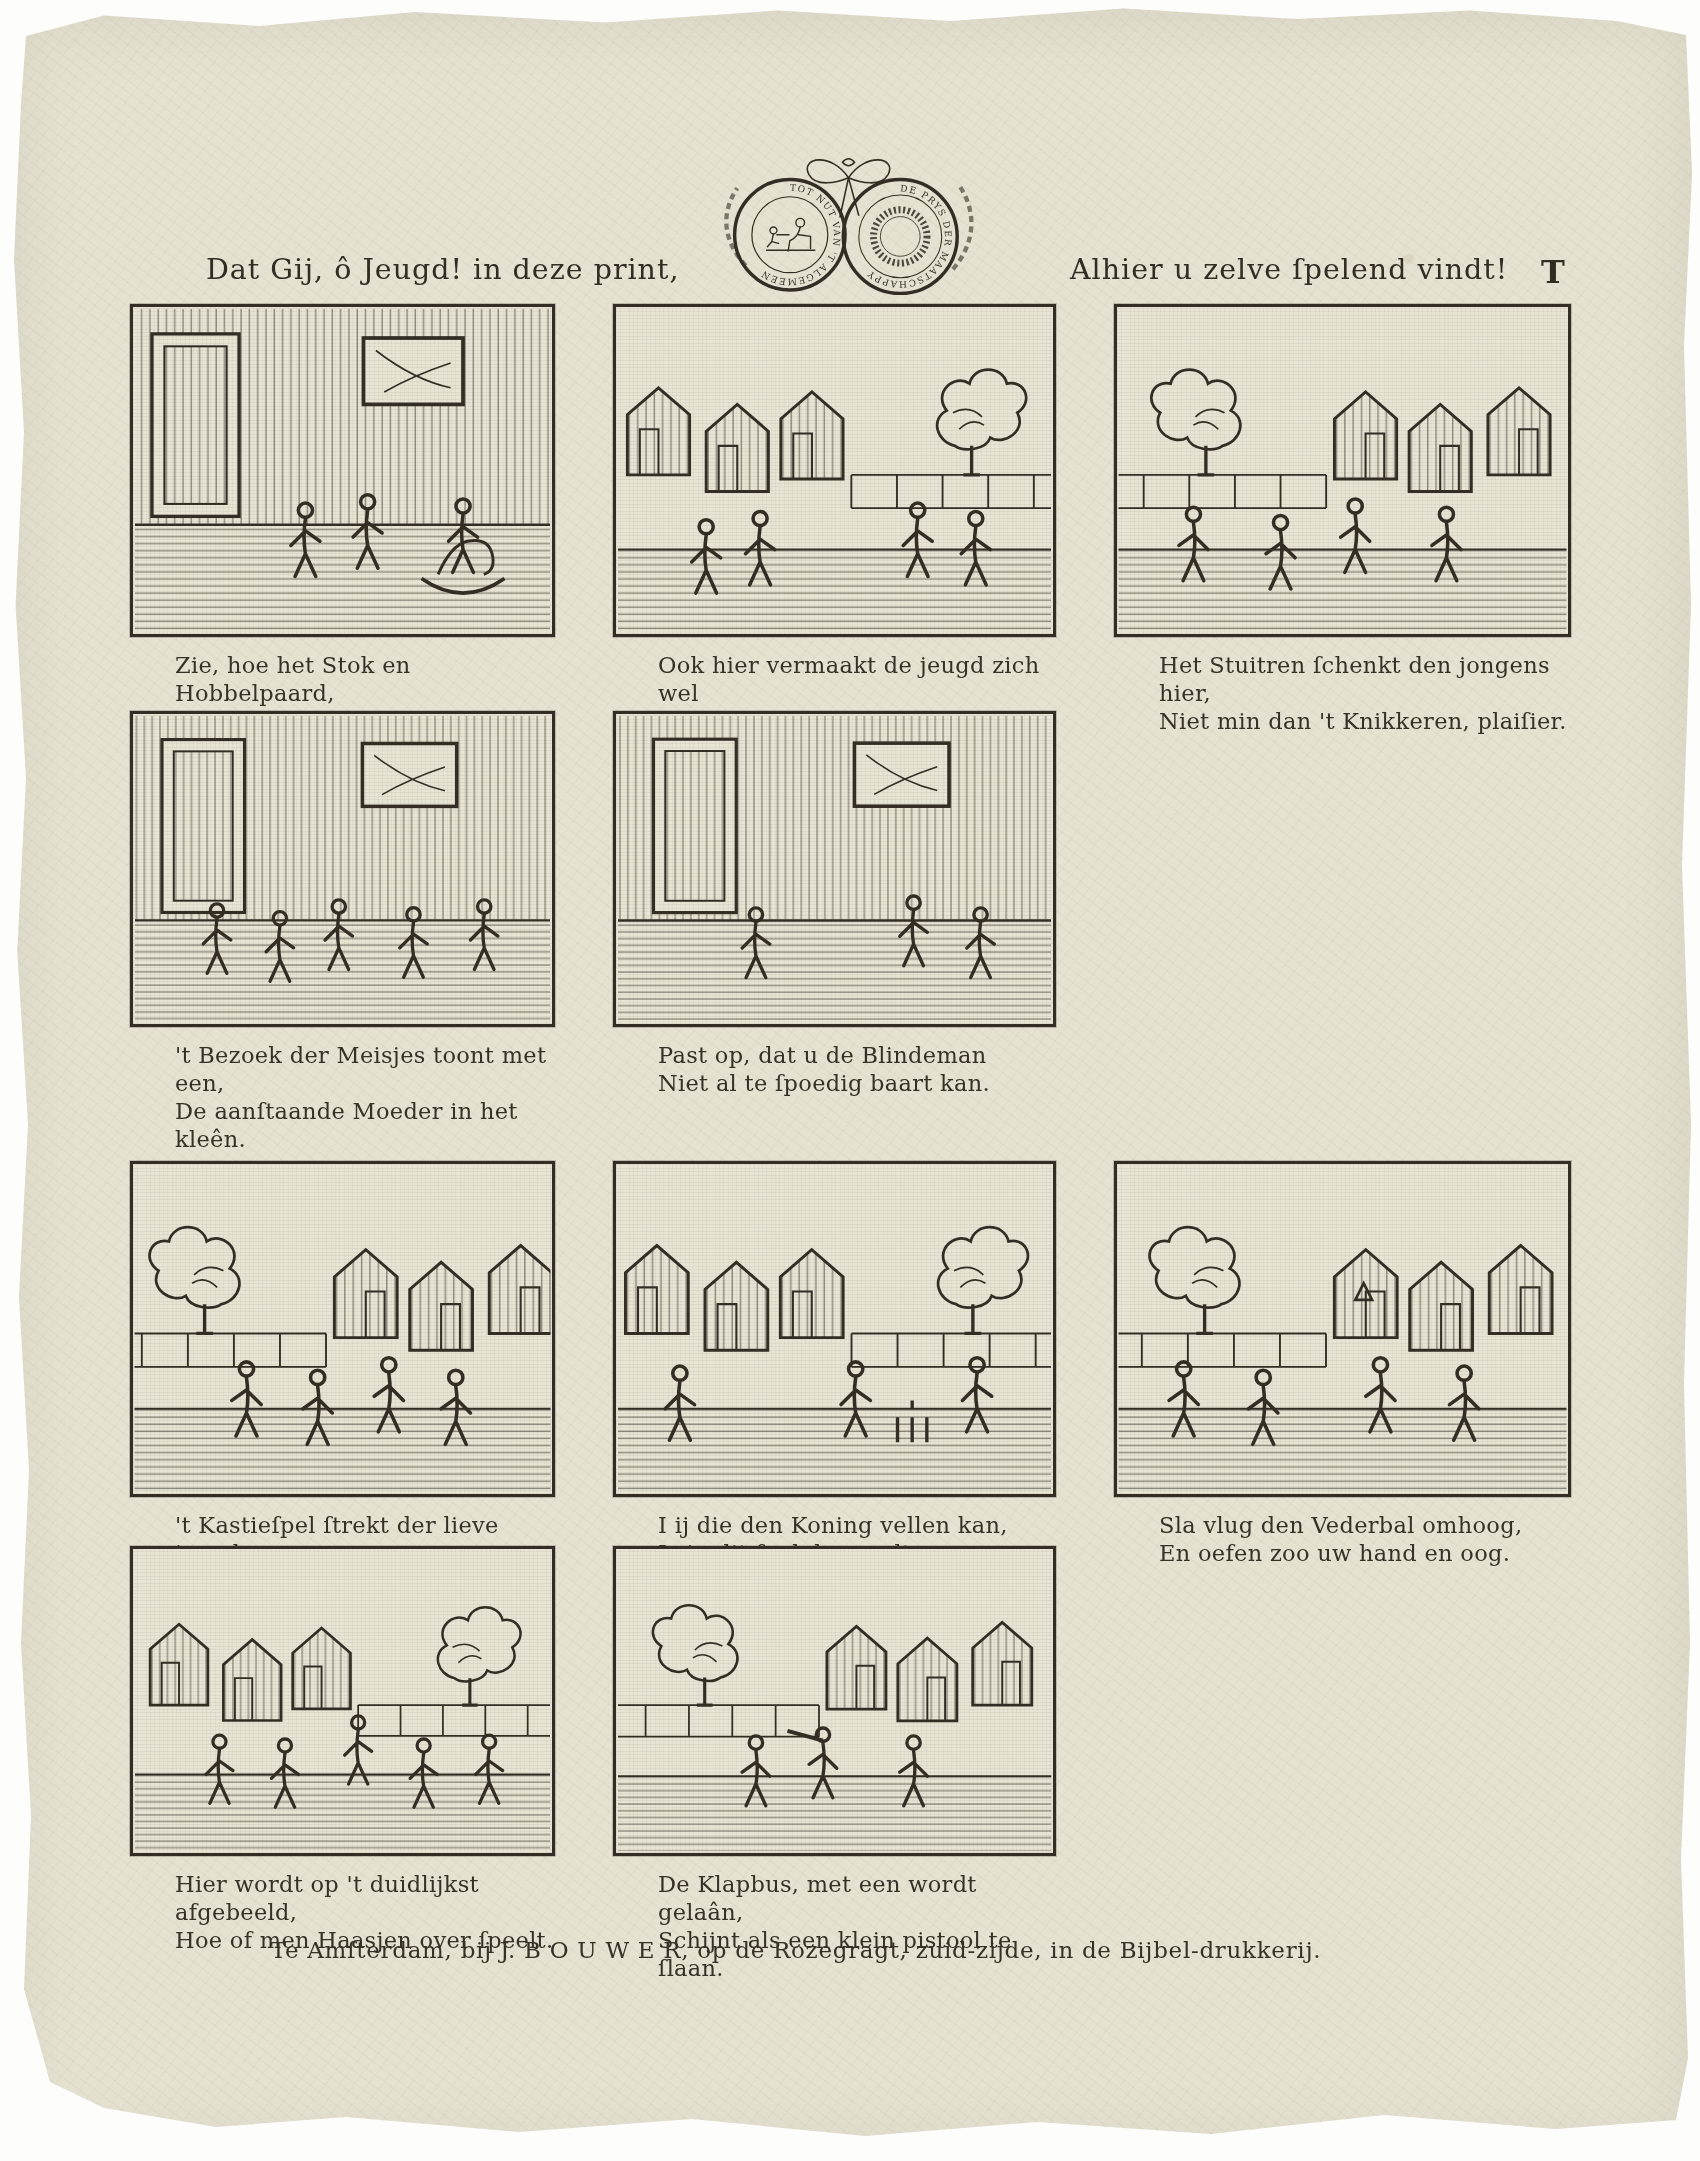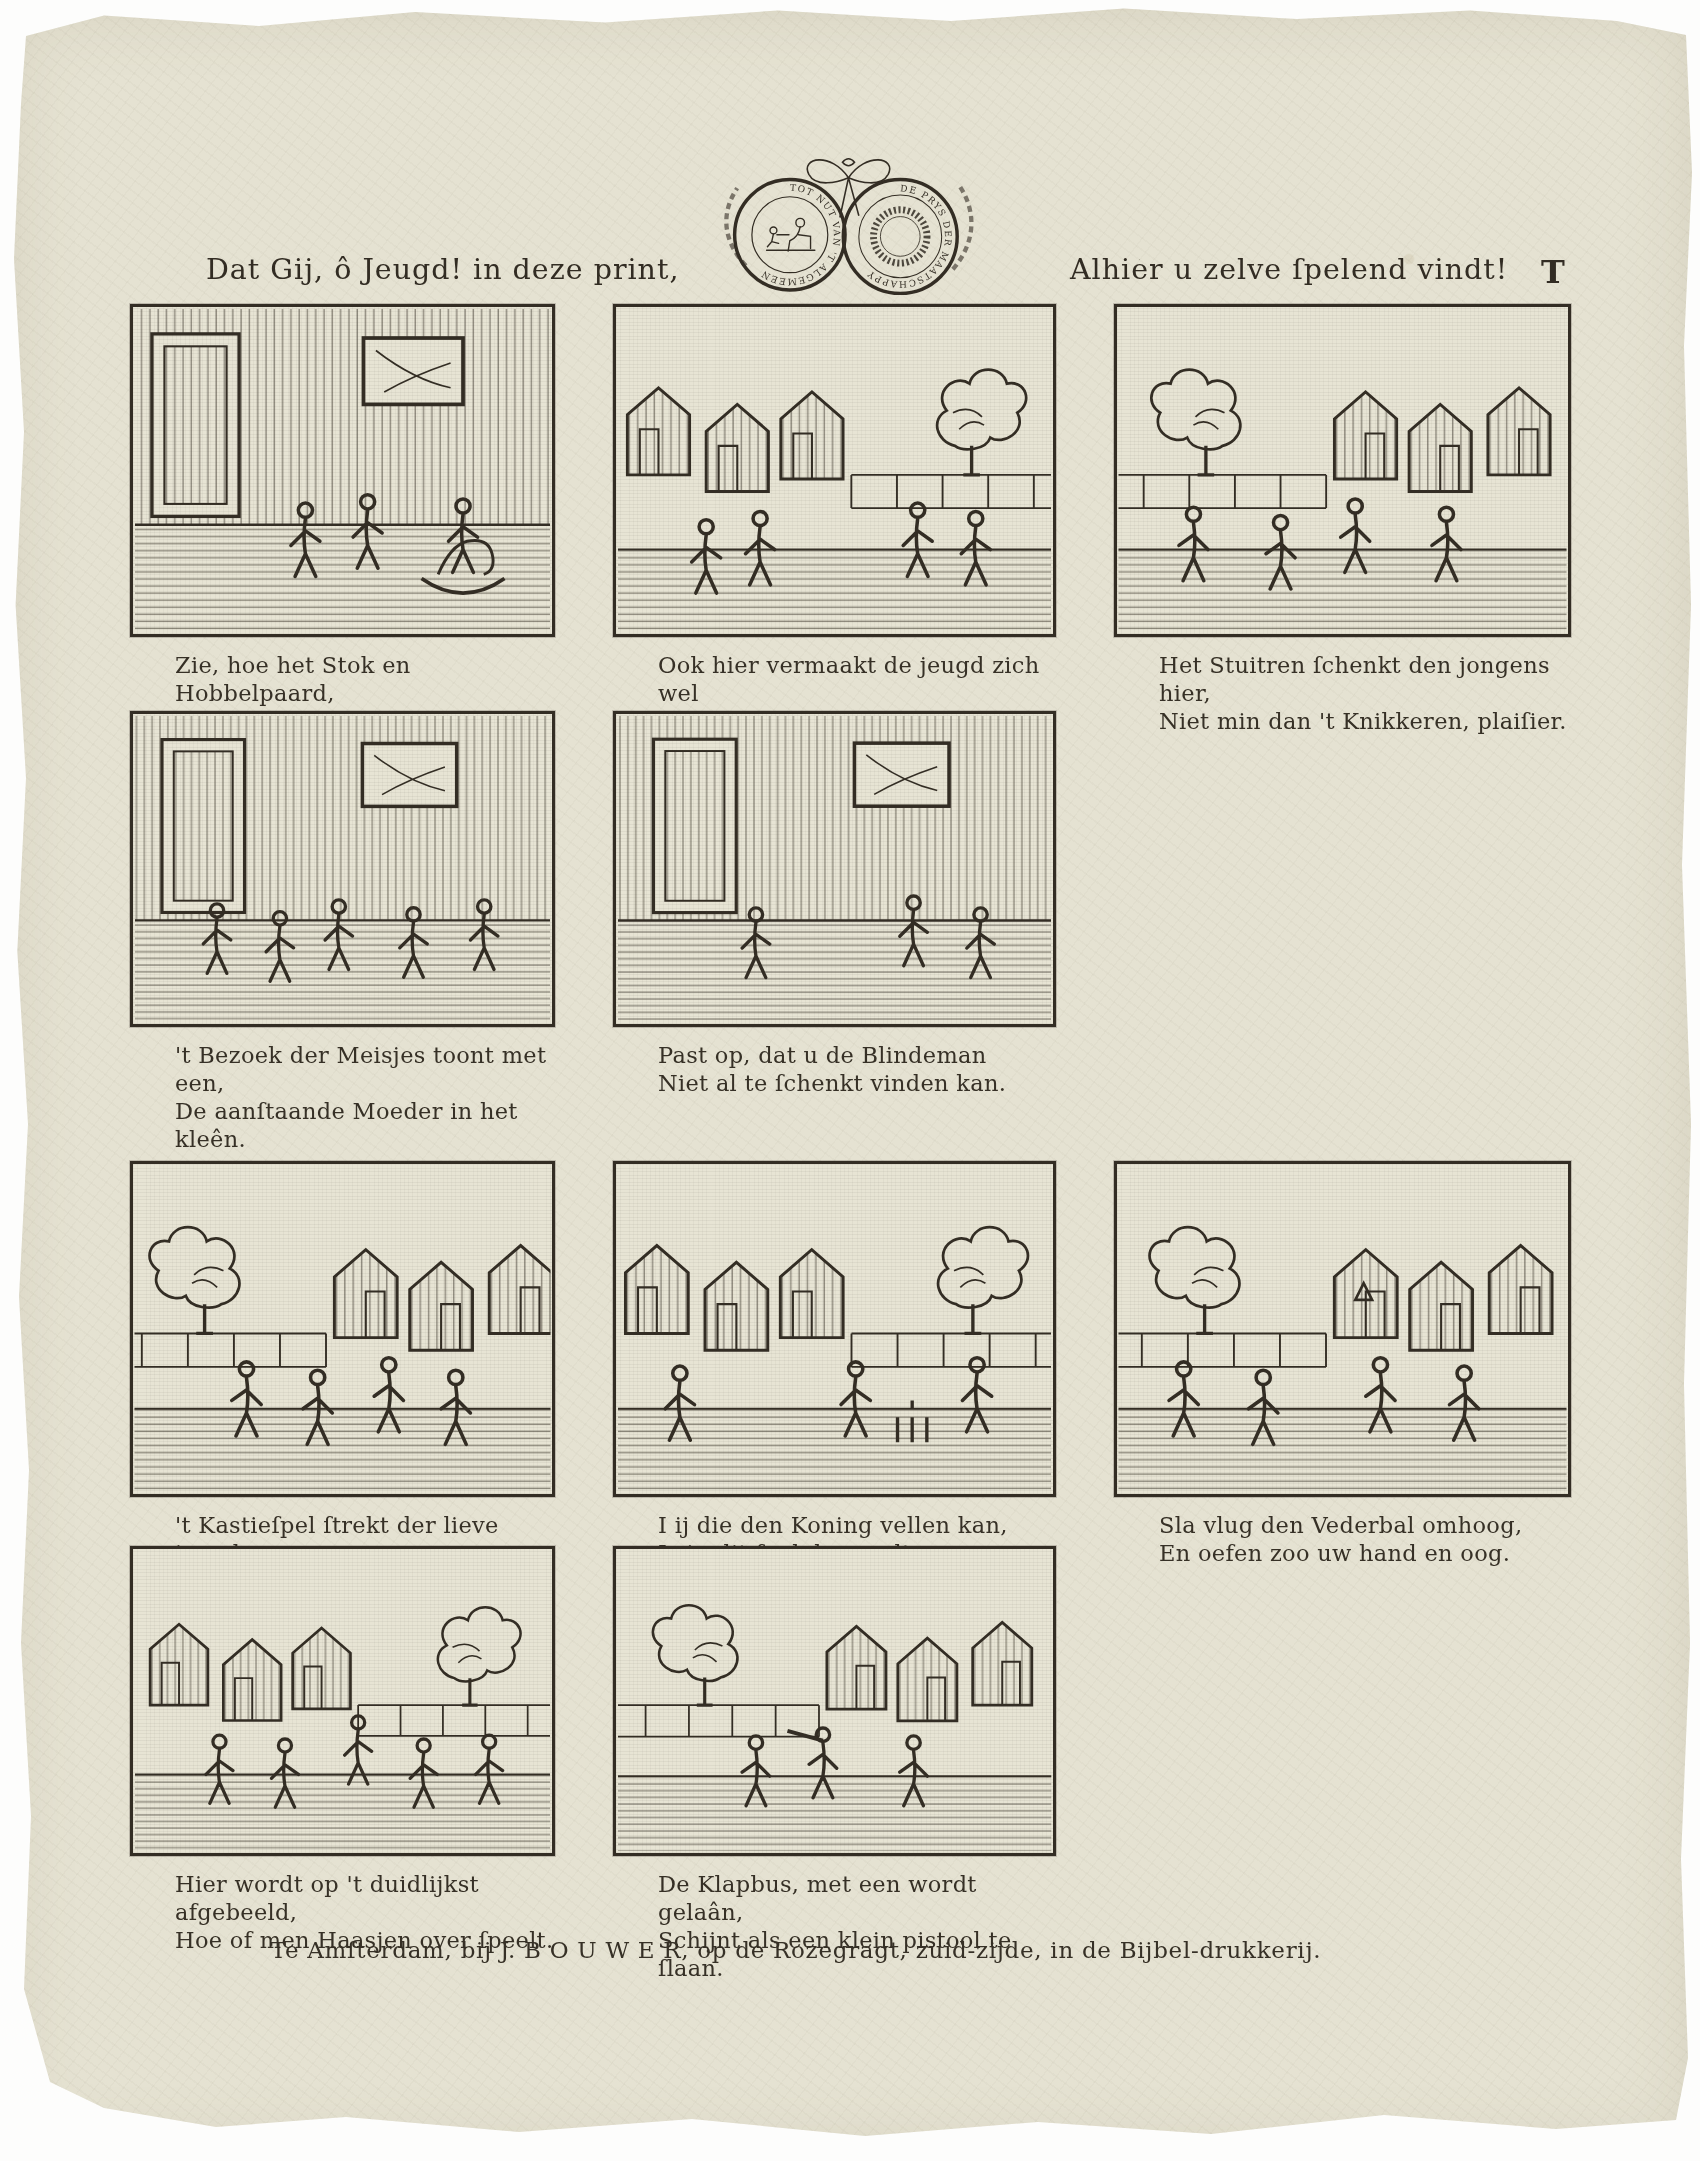--- a/index.html
+++ b/index.html
@@ -221,21 +221,21 @@
       <div class="woodcut">
         <svg class="scene" viewBox="0 0 220 156" preserveAspectRatio="xMidYMid slice">
           <use href="#g-int"></use>
             <use href="#g-fig" x="70" y="124"></use>
             <use href="#g-fig" x="150" y="118"></use>
           <use href="#g-fig" x="184" y="124"></use>
         </svg>
       </div>
       <div class="caption">
         <div>Past op, dat u de Blindeman</div>
-          <div>Niet al te ſchenkt vinden kan.</div>
+          <div>Niet al te ſpoedig baart kan.</div>
       </div>
     </div>
   </div>
 
   <div class="row row3">
     <div class="cell flip">
       <div class="woodcut">
         <svg class="scene" viewBox="0 0 220 156" preserveAspectRatio="xMidYMid slice">
           <use href="#g-ext"></use>
             <use href="#g-fig" x="56" y="124"></use>

